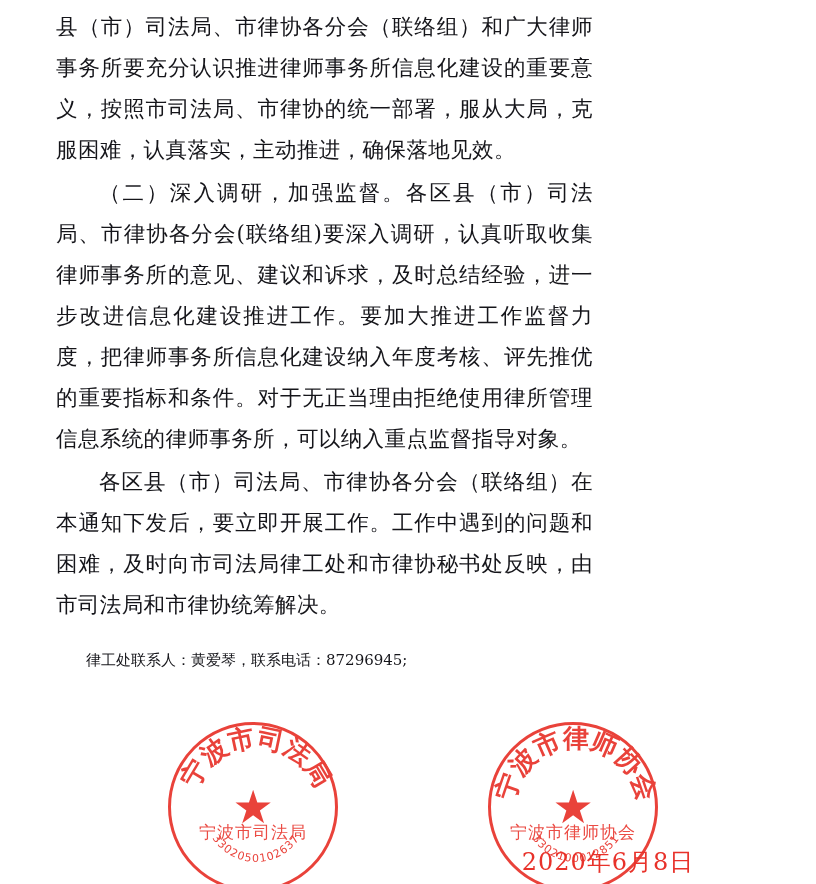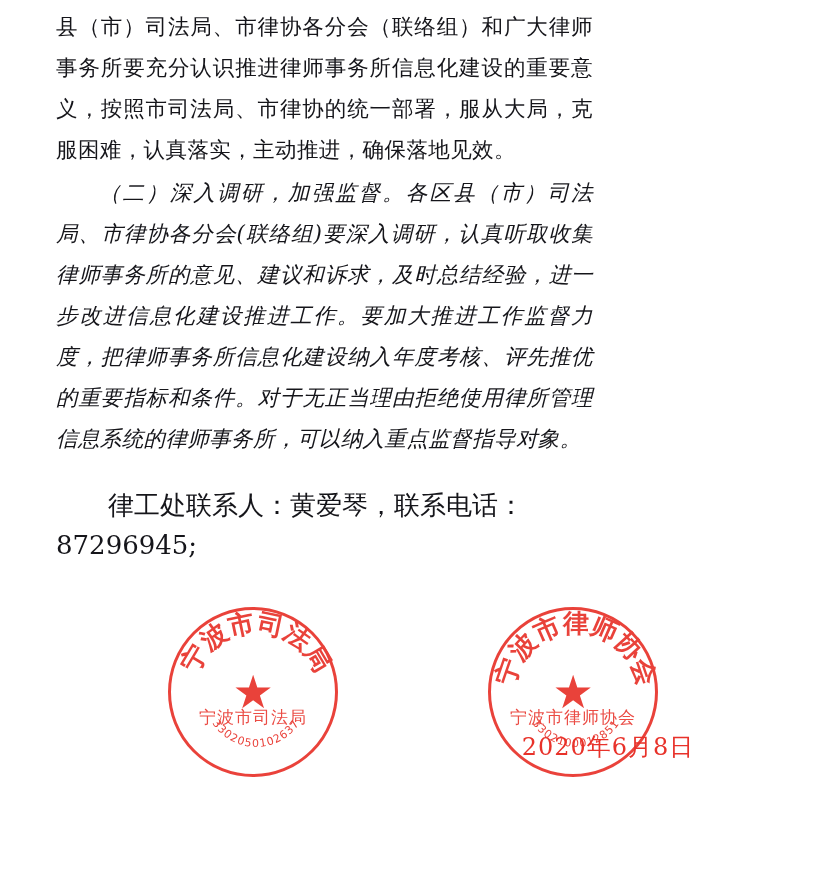--- a/index.html
+++ b/index.html
@@ -25,23 +25,23 @@
   .para {
     font-size: 21.5px;
     line-height: 41px;
     letter-spacing: 0.4px;
     text-align: justify;
     text-justify: inter-ideograph;
     margin: 0 0 0 0;
     color: #15151a;
   }
   .indent2 { text-indent: 2em; }
-  .gap-small { margin-top: 2px; font-style: italic; }
+  .gap-small { margin-top: 2px; }
   .contact {
-    font-size: 26px;
+    font-size: 15px;
     line-height: 40px;
     text-indent: 2em;
     color: #15151a;
   }
   .stamp-area {
     position: relative;
     height: 230px;
     margin-top: 42px;
   }
 
@@ -121,20 +121,21 @@
 </style>
 </head>
 <body>
 
 <div class="page">
 
   <p class="para indent0">县（市）司法局、市律协各分会（联络组）和广大律师事务所要充分认识推进律师事务所信息化建设的重要意义，按照市司法局、市律协的统一部署，服从大局，克服困难，认真落实，主动推进，确保落地见效。</p>
 
   <p class="para indent2 gap-small">（二）深入调研，加强监督。各区县（市）司法局、市律协各分会(联络组)要深入调研，认真听取收集律师事务所的意见、建议和诉求，及时总结经验，进一步改进信息化建设推进工作。要加大推进工作监督力度，把律师事务所信息化建设纳入年度考核、评先推优的重要指标和条件。对于无正当理由拒绝使用律所管理信息系统的律师事务所，可以纳入重点监督指导对象。</p>
 
+  <p class="para indent2 gap-small">各区县（市）司法局、市律协各分会（联络组）在本通知下发后，要立即开展工作。工作中遇到的问题和困难，及时向市司法局律工处和市律协秘书处反映，由市司法局和市律协统筹解决。</p>
 
   <p class="contact">律工处联系人：黄爱琴，联系电话：87296945;</p>
 
   <div class="stamp-area">
 
     <div class="seal" id="seal-justice">
       <svg class="seal-text-svg" viewBox="0 0 170 170">
         <defs>
           <path id="arcTop1" d="M 22,85 A 63,63 0 0 1 148,85" fill="none"></path>
           <path id="arcBot1" d="M 33,85 A 52,52 0 0 0 137,85" fill="none"></path>

